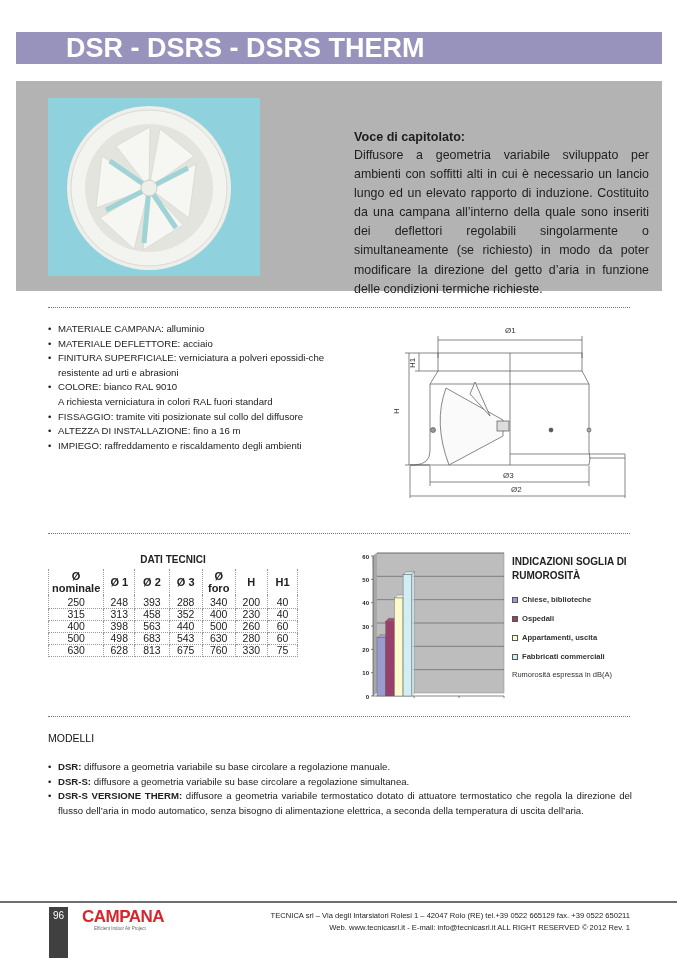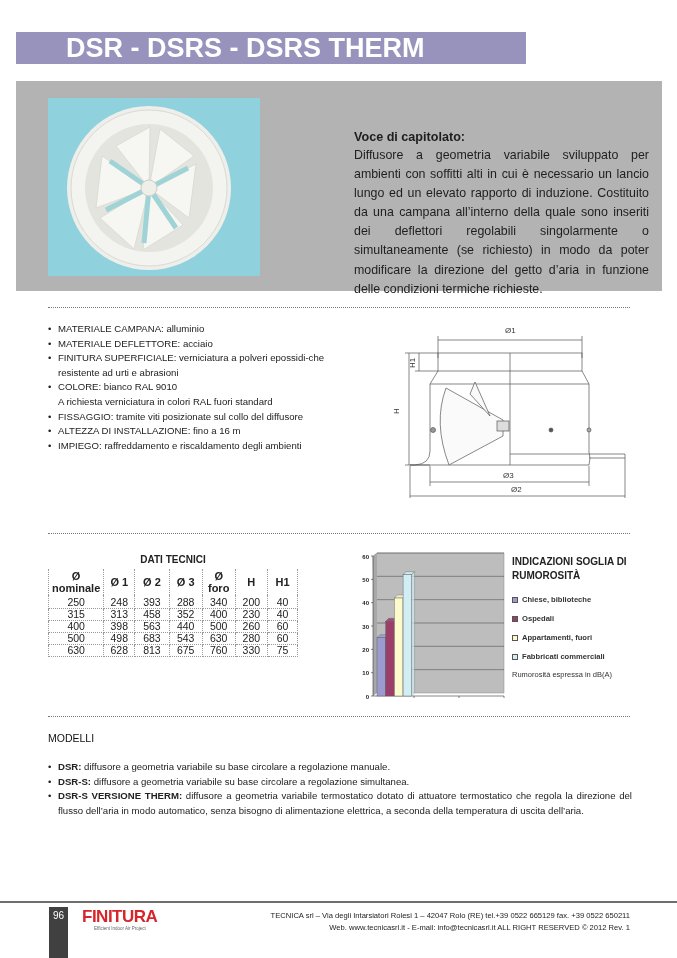--- a/index.html
+++ b/index.html
@@ -1,17 +1,17 @@
 <!DOCTYPE html>
 <html><head>
 <meta charset="utf-8">
 <style>
   * { box-sizing: border-box; margin: 0; padding: 0; }
   body { width: 677px; height: 958px; background: #ffffff; font-family: "Liberation Sans", sans-serif; color: #222; position: relative; overflow: hidden; }
-  .title-bar { position: absolute; left: 16px; top: 32px; width: 510px; height: 32px; background: #9893bd; }
+  .title-bar { position: absolute; left: 16px; top: 32px; width: 646px; height: 32px; background: #9893bd; }
   .title-bar h1 { position: absolute; left: 50px; top: 1px; font-size: 27px; font-weight: bold; color: #fff; letter-spacing: 0px; line-height: 30px; }
   .intro-box { position: absolute; left: 16px; top: 81px; width: 646px; height: 210px; background: #b3b3b3; }
   .photo { position: absolute; left: 32px; top: 17px; width: 212px; height: 178px; background: #8fd1dc; overflow: hidden; }
   .intro-text { position: absolute; left: 338px; top: 14px; width: 295px; font-size: 12.4px; line-height: 19.1px; color: #1e1e1e; text-align: justify; }
   .intro-text h3 { font-size: 12.6px; font-weight: bold; line-height: 18px; margin-top: 33px; }
   .sep { position: absolute; left: 48px; width: 582px; border-top: 1px dotted #777; }
   .section-h { font-size: 10.5px; font-weight: normal; color: #111; }
   .carat { position: absolute; left: 48px; top: 322px; width: 310px; font-size: 9.6px; line-height: 14.6px; }
   .carat ul { list-style: none; }
   .carat li { position: relative; padding-left: 10px; }
@@ -252,21 +252,21 @@
   <div class="item">
       <span class="swatch" style="background:#9b9bd0"></span>
       <span>Chiese, biblioteche</span>
     </div>
   <div class="item">
       <span class="swatch" style="background:#9a3f6a"></span>
       <span>Ospedali</span>
     </div>
   <div class="item">
       <span class="swatch" style="background:#fdfbce"></span>
-      <span>Appartamenti, fuori</span>
+      <span>Appartamenti, uscita</span>
     </div>
   <div class="item">
       <span class="swatch" style="background:#d2eef5"></span>
       <span>Fabbricati commerciali</span>
     </div>
   <div class="note">Rumorosità espressa in dB(A)</div>
 </div>
 
 <div class="sep" style="top:716px"></div>
 
@@ -274,18 +274,18 @@
   <div class="section-h">MODELLI</div>
   <ul>
     <li><b>DSR:</b><span> diffusore a geometria variabile su base circolare a regolazione manuale.</span></li>
     <li><b>DSR-S:</b><span> diffusore a geometria variabile su base circolare a regolazione simultanea.</span></li>
     <li><b>DSR-S VERSIONE THERM:</b><span> diffusore a geometria variabile termostatico dotato di attuatore termostatico che regola la direzione del flusso dell’aria in modo automatico, senza bisogno di alimentazione elettrica, a seconda della temperatura di uscita dell’aria.</span></li>
   </ul>
 </div>
 
 <div class="footer-line"></div>
 <div class="page-num">96</div>
-<div class="logo">FINITURA</div>
+<div class="logo">CAMPANA</div>
 <div class="logo-sub">Efficient Indoor Air Project</div>
 <div class="footer-text">
   <div>TECNICA srl – Via degli Intarsiatori Rolesi 1 – 42047 Rolo (RE) tel.+39 0522 665129 fax. +39 0522 650211</div>
   <div>Web. www.tecnicasrl.it  - E-mail: info@tecnicasrl.it   ALL RIGHT RESERVED  © 2012  Rev. 1</div>
 </div>
 
 </body></html>

